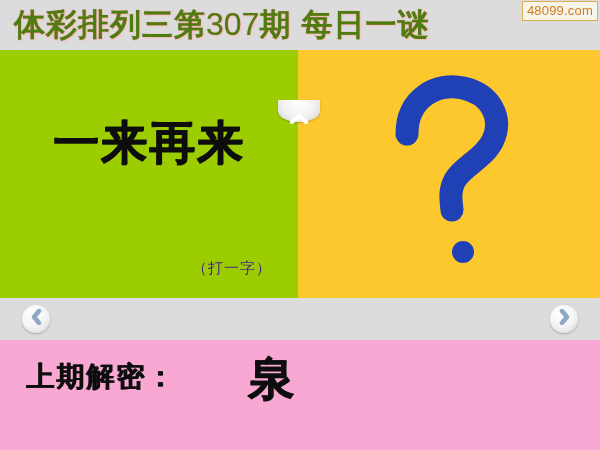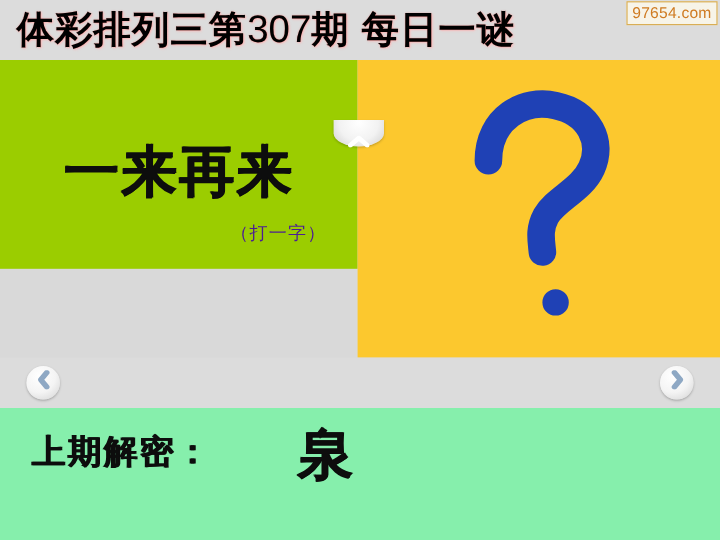--- a/index.html
+++ b/index.html
@@ -30,21 +30,21 @@
     background: #dcdcdc;
     overflow: hidden;
   }
   .header-title {
     position: absolute;
     left: 14px;
     top: 2px;
     width: 520px;
     height: 46px;
     line-height: 44px;
-    color: #000000;
+    color: #4d7c0f;
     font-family: "Liberation Serif", "DejaVu Serif", serif;
     font-size: 31px;
     font-weight: bold;
     letter-spacing: 1px;
     white-space: nowrap;
     text-shadow: 0 0 1px rgba(226,50,44,0.55), 1px 1px 2px rgba(255,190,190,0.9);
   }
   .header-title .num {
     font-family: "Liberation Sans", "DejaVu Sans", sans-serif;
     font-weight: normal;
@@ -77,21 +77,21 @@
     left: 0;
     top: 50px;
     width: 600px;
     height: 248px;
   }
   .panel-riddle {
     position: absolute;
     left: 0;
     top: 0;
     width: 298px;
-    height: 174px;
+    height: 248px;
     background: #9bcd00;
     overflow: hidden;
   }
   .riddle-text {
     position: absolute;
     left: 0;
     top: 62px;
     width: 298px;
     text-align: center;
     color: #0d0d0d;
@@ -175,21 +175,21 @@
     transform: translate(-50%, -50%);
   }
 
   
   .panel-prev {
     position: absolute;
     left: 0;
     top: 340px;
     width: 600px;
     height: 110px;
-    background: #86efac;
+    background: #f9a8d4;
     overflow: hidden;
   }
   .prev-label {
     position: absolute;
     left: 26px;
     top: 18px;
     color: #0d0d0d;
     font-family: "Liberation Serif", "DejaVu Serif", serif;
     font-size: 28px;
     font-weight: bold;
@@ -211,21 +211,21 @@
 </style>
 </head>
 <body>
 
 <div id="app">
 
   <div class="header">
     <div class="header-title">
       <span>体彩排列三第</span><span class="num">307</span><span>期</span><span class="gap"></span><span>每日一谜</span>
     </div>
-    <div class="watermark">97654.com</div>
+    <div class="watermark">48099.com</div>
   </div>
 
   <div class="panels">
 
     <div class="panel-riddle">
       <div class="riddle-text">一来再来</div>
       <div class="riddle-hint">（打一字）</div>
     </div>
 
     <div class="panel-answer">

